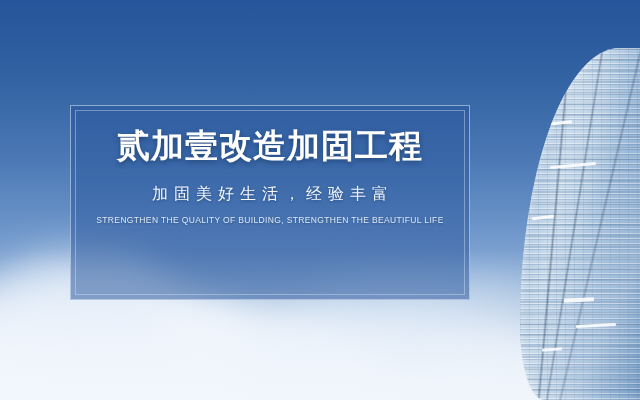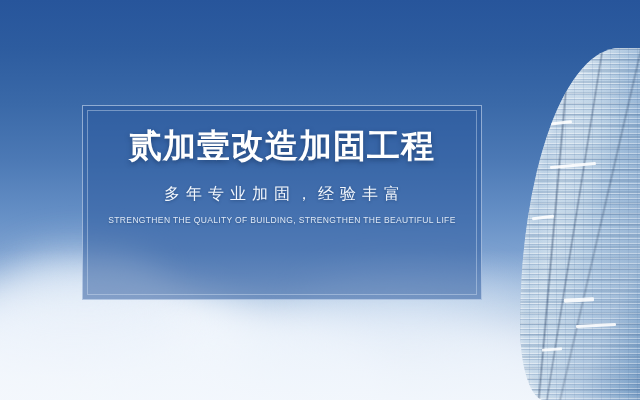--- a/index.html
+++ b/index.html
@@ -102,21 +102,20 @@
   .g4{left:44px;top:250px;width:30px;height:4px;transform:rotate(-3deg);}
   .g5{left:56px;top:276px;width:40px;height:3px;transform:rotate(-3deg);}
   .g6{left:22px;top:300px;width:20px;height:3px;transform:rotate(-4deg);}
 
   
   .panel{
     position:absolute;left:70px;top:105px;width:400px;height:195px;
     background:rgba(41,86,156,.52);
     border:1px solid rgba(214,228,246,.58);
     box-sizing:border-box;
-    margin-left:12px;
   }
   .panel-inner{
     position:absolute;left:4px;top:4px;right:4px;bottom:4px;
     border:1px solid rgba(214,228,246,.42);
     box-sizing:border-box;
   }
   .panel-content{
     position:absolute;inset:0;display:flex;flex-direction:column;
     align-items:center;justify-content:flex-start;
     padding-top:23px;box-sizing:border-box;
@@ -174,18 +173,18 @@
     <div class="glint g3"></div>
     <div class="glint g4"></div>
     <div class="glint g5"></div>
     <div class="glint g6"></div>
   </div>
 
   <div class="panel">
     <div class="panel-inner"></div>
     <div class="panel-content">
       <div class="title">贰加壹改造加固工程</div>
-      <div class="subtitle">多年专业加固，经验丰富</div>
+      <div class="subtitle">加固美好生活，经验丰富</div>
       <div class="english">STRENGTHEN THE QUALITY OF BUILDING, STRENGTHEN THE BEAUTIFUL LIFE</div>
     </div>
   </div>
 
 </div>
 
 </body></html>

